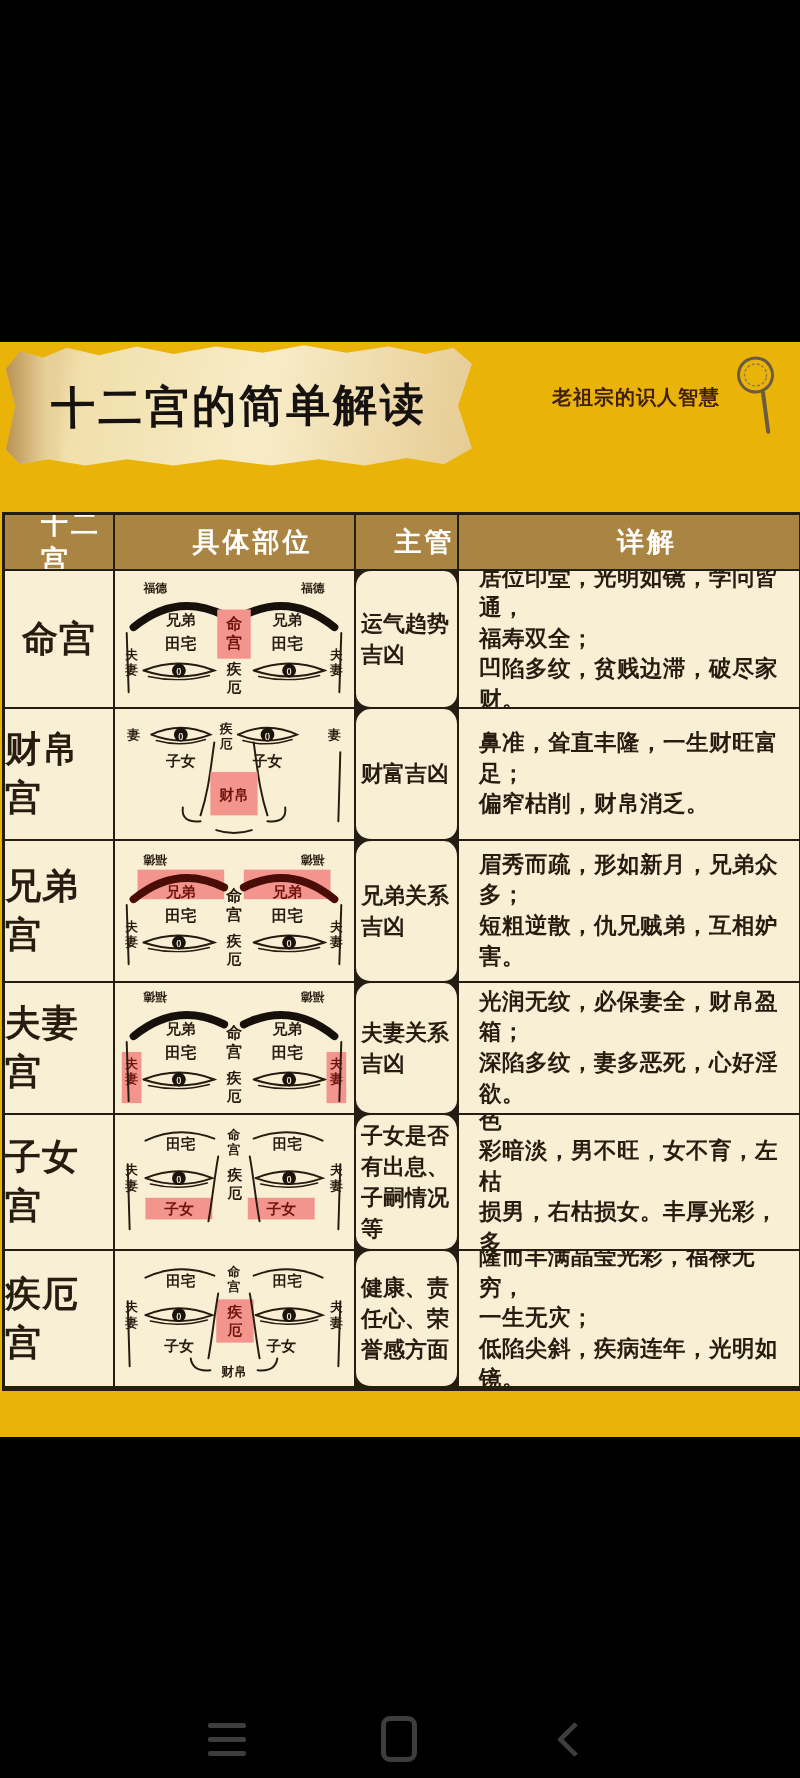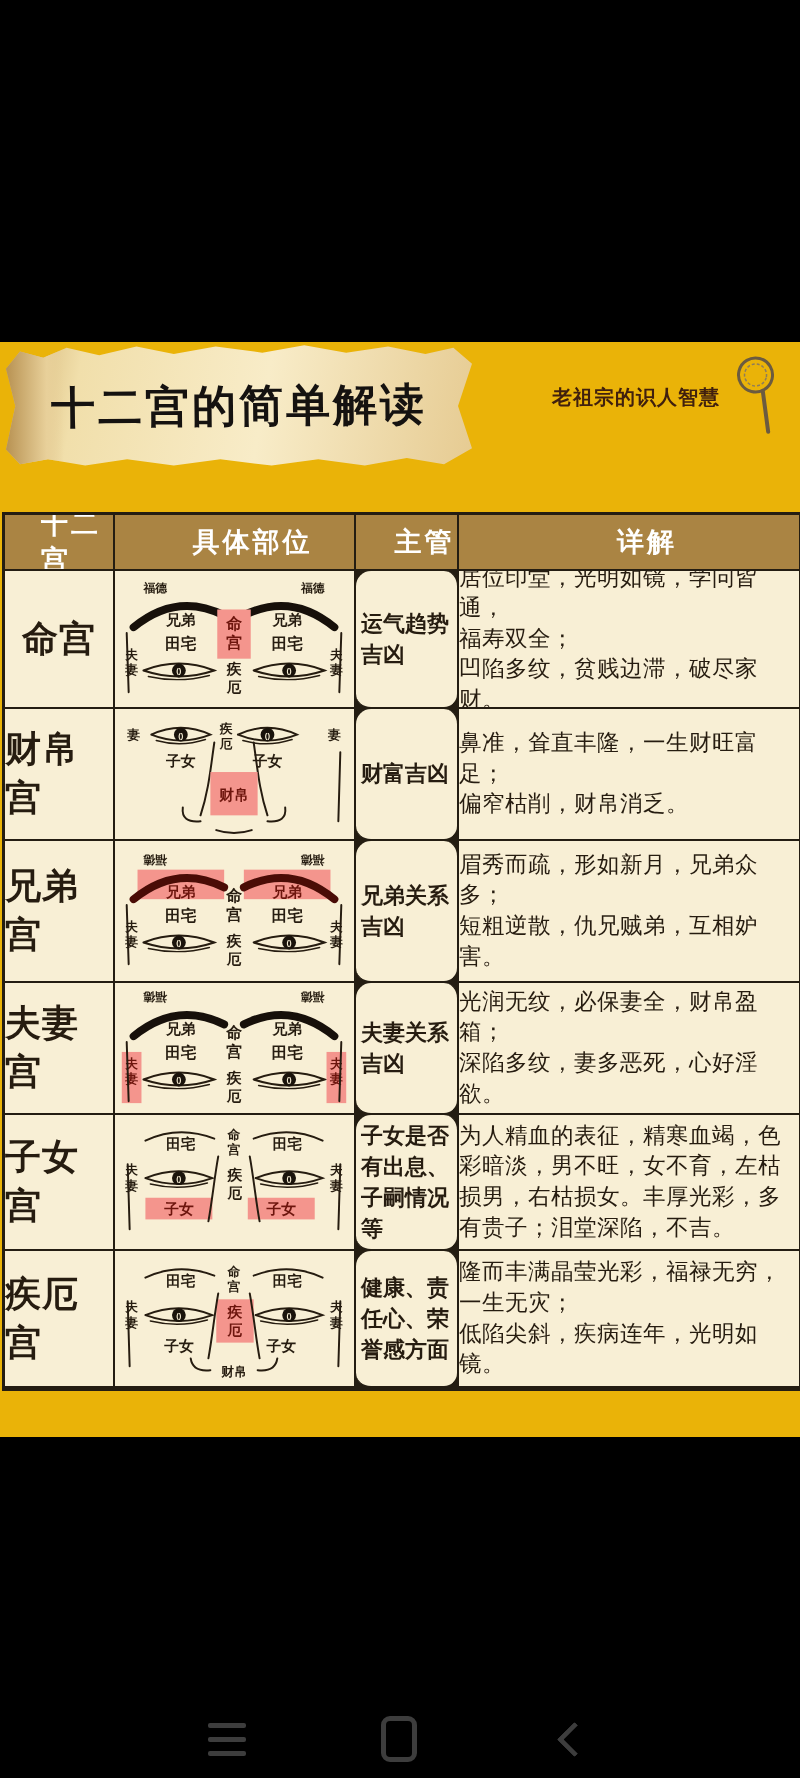--- a/index.html
+++ b/index.html
@@ -38,21 +38,21 @@
     border:3px solid #241d12;background:#241d12;grid-gap:0;
   }
   .cell{background:#f8efd5;border-right:2px solid #241d12;border-bottom:2px solid #241d12;
     display:flex;align-items:center;overflow:hidden;}
   .cell:nth-child(4n){border-right:none;}
   .hdr{background:#aa8443;color:#fff;font-size:27px;font-weight:800;justify-content:center;letter-spacing:3px;padding-left:36px;}
   .palace{justify-content:center;font-size:36px;font-weight:800;letter-spacing:1px;}
   .diagram{justify-content:flex-start;padding:2px;}
   .diagram svg{width:234px;height:126px;font-family:inherit;}
   .governs{font-size:22px;font-weight:600;padding:4px 5px;line-height:1.42;white-space:pre-line;border-radius:15px;}
-  .detail{font-size:22.5px;font-weight:400;padding:4px 0;line-height:1.36;white-space:pre-line;letter-spacing:0.5px;}
+  .detail{font-size:22.5px;font-weight:700;padding:4px 20px;line-height:1.36;white-space:pre-line;letter-spacing:0.5px;}
 
   
   .nav-btn{position:absolute;width:60px;height:60px;top:272px;display:flex;flex-direction:column;
     align-items:center;justify-content:center;}
   .nav-recents{left:197px;}
   .nav-home{left:369px;}
   .nav-back{left:544px;}
   .bar{width:38px;height:5px;background:#3d3d3d;border-radius:2px;margin:4.5px 0;}
   .home-sq{width:26px;height:36px;border:5px solid #3d3d3d;border-radius:9px;}
   .chev{width:20px;height:20px;border-left:5px solid #3d3d3d;border-bottom:5px solid #3d3d3d;

